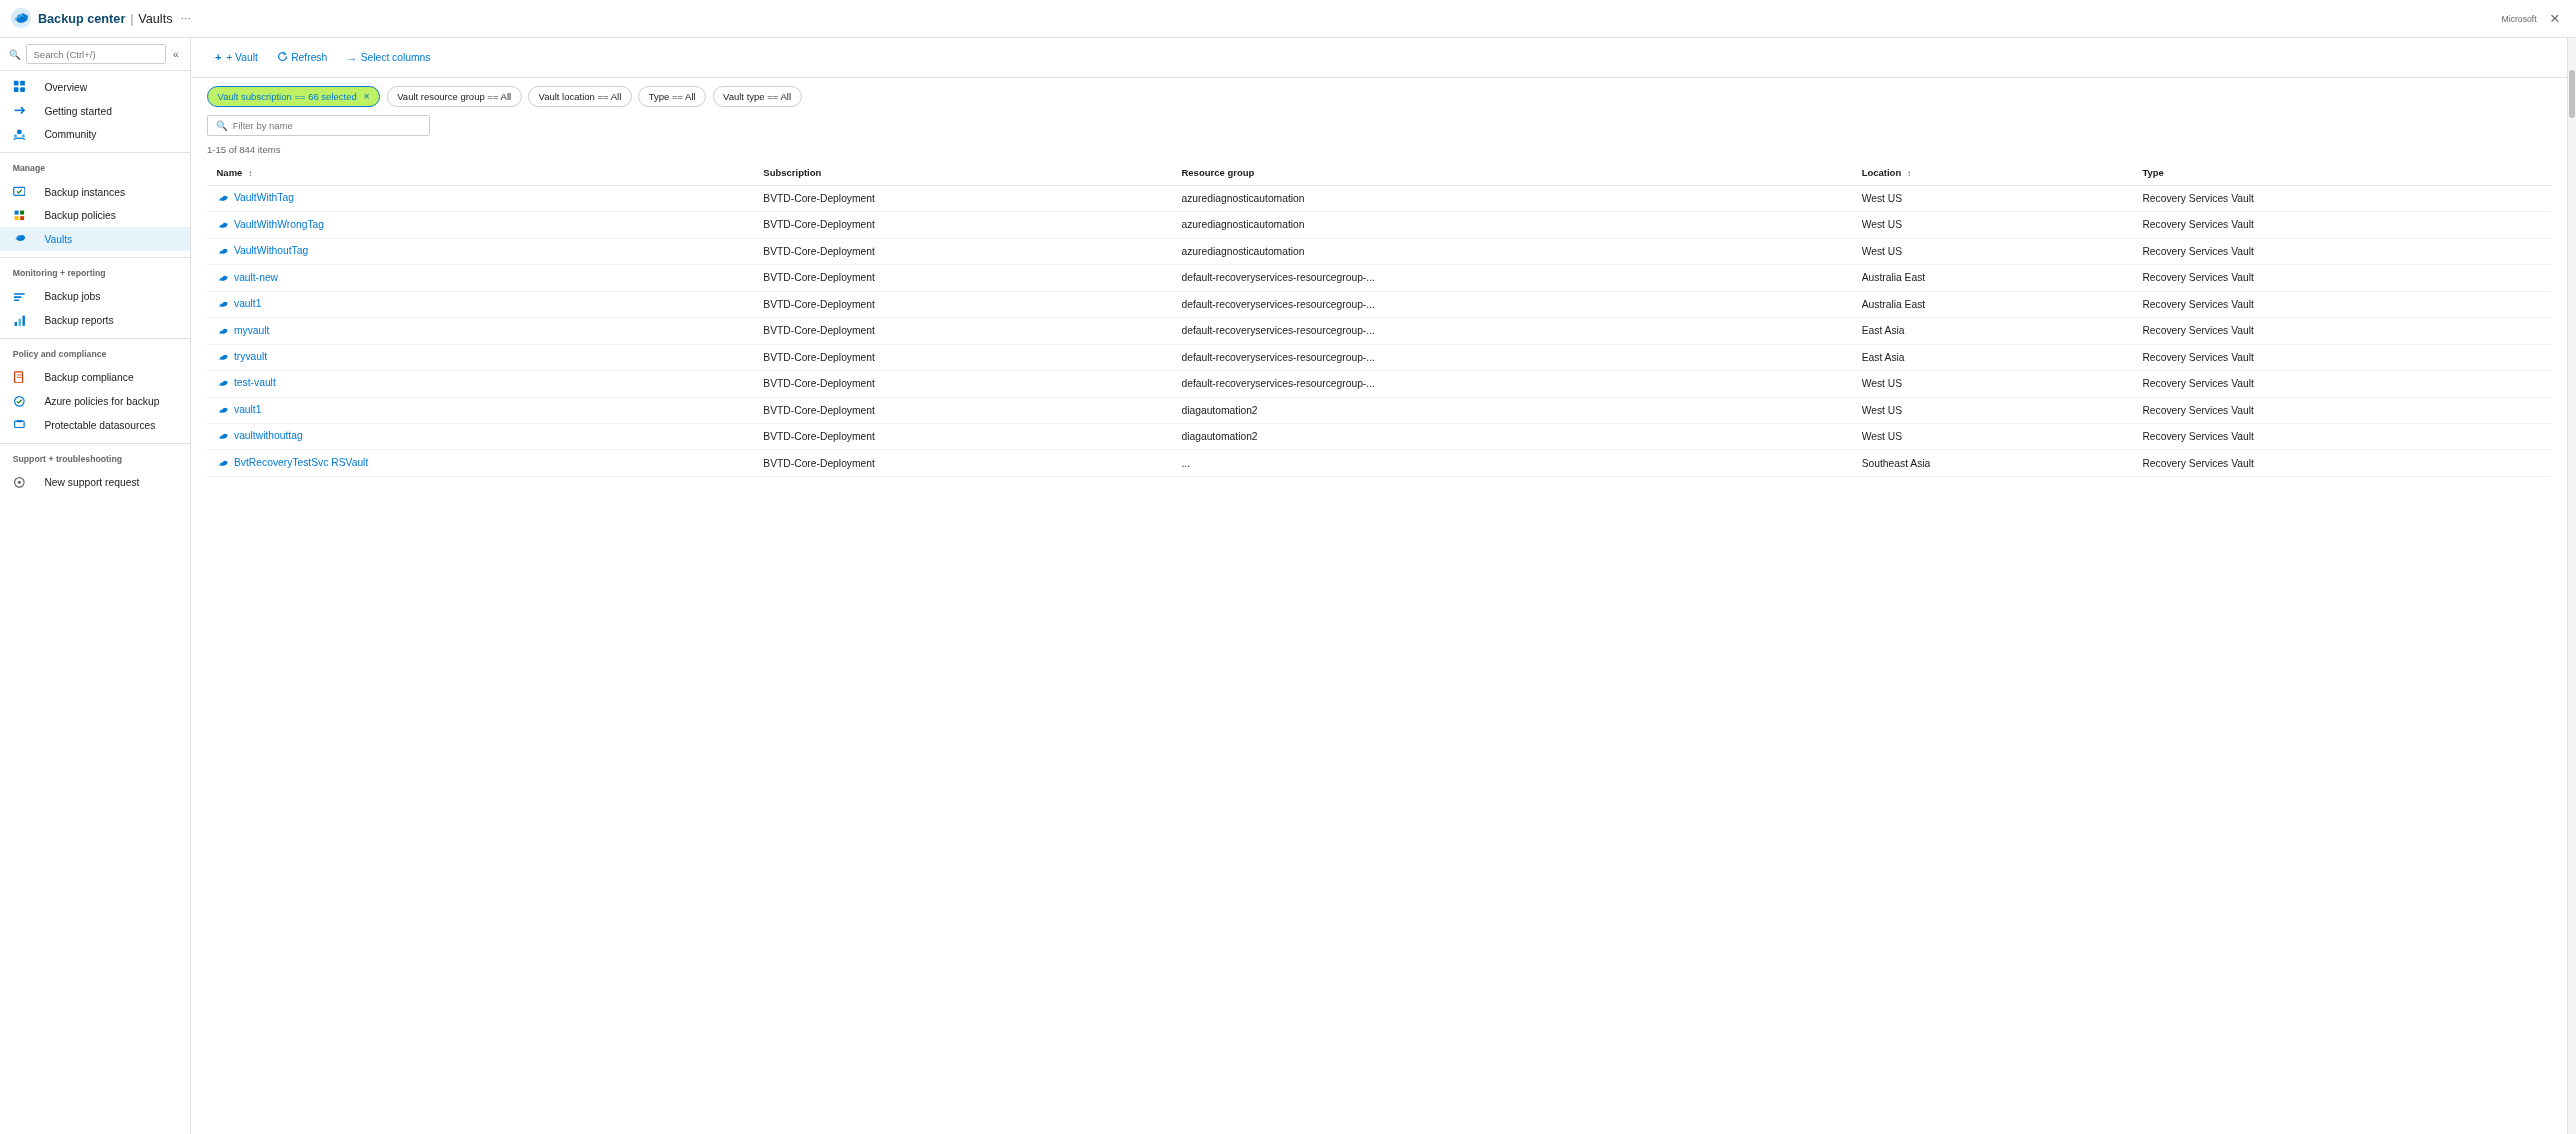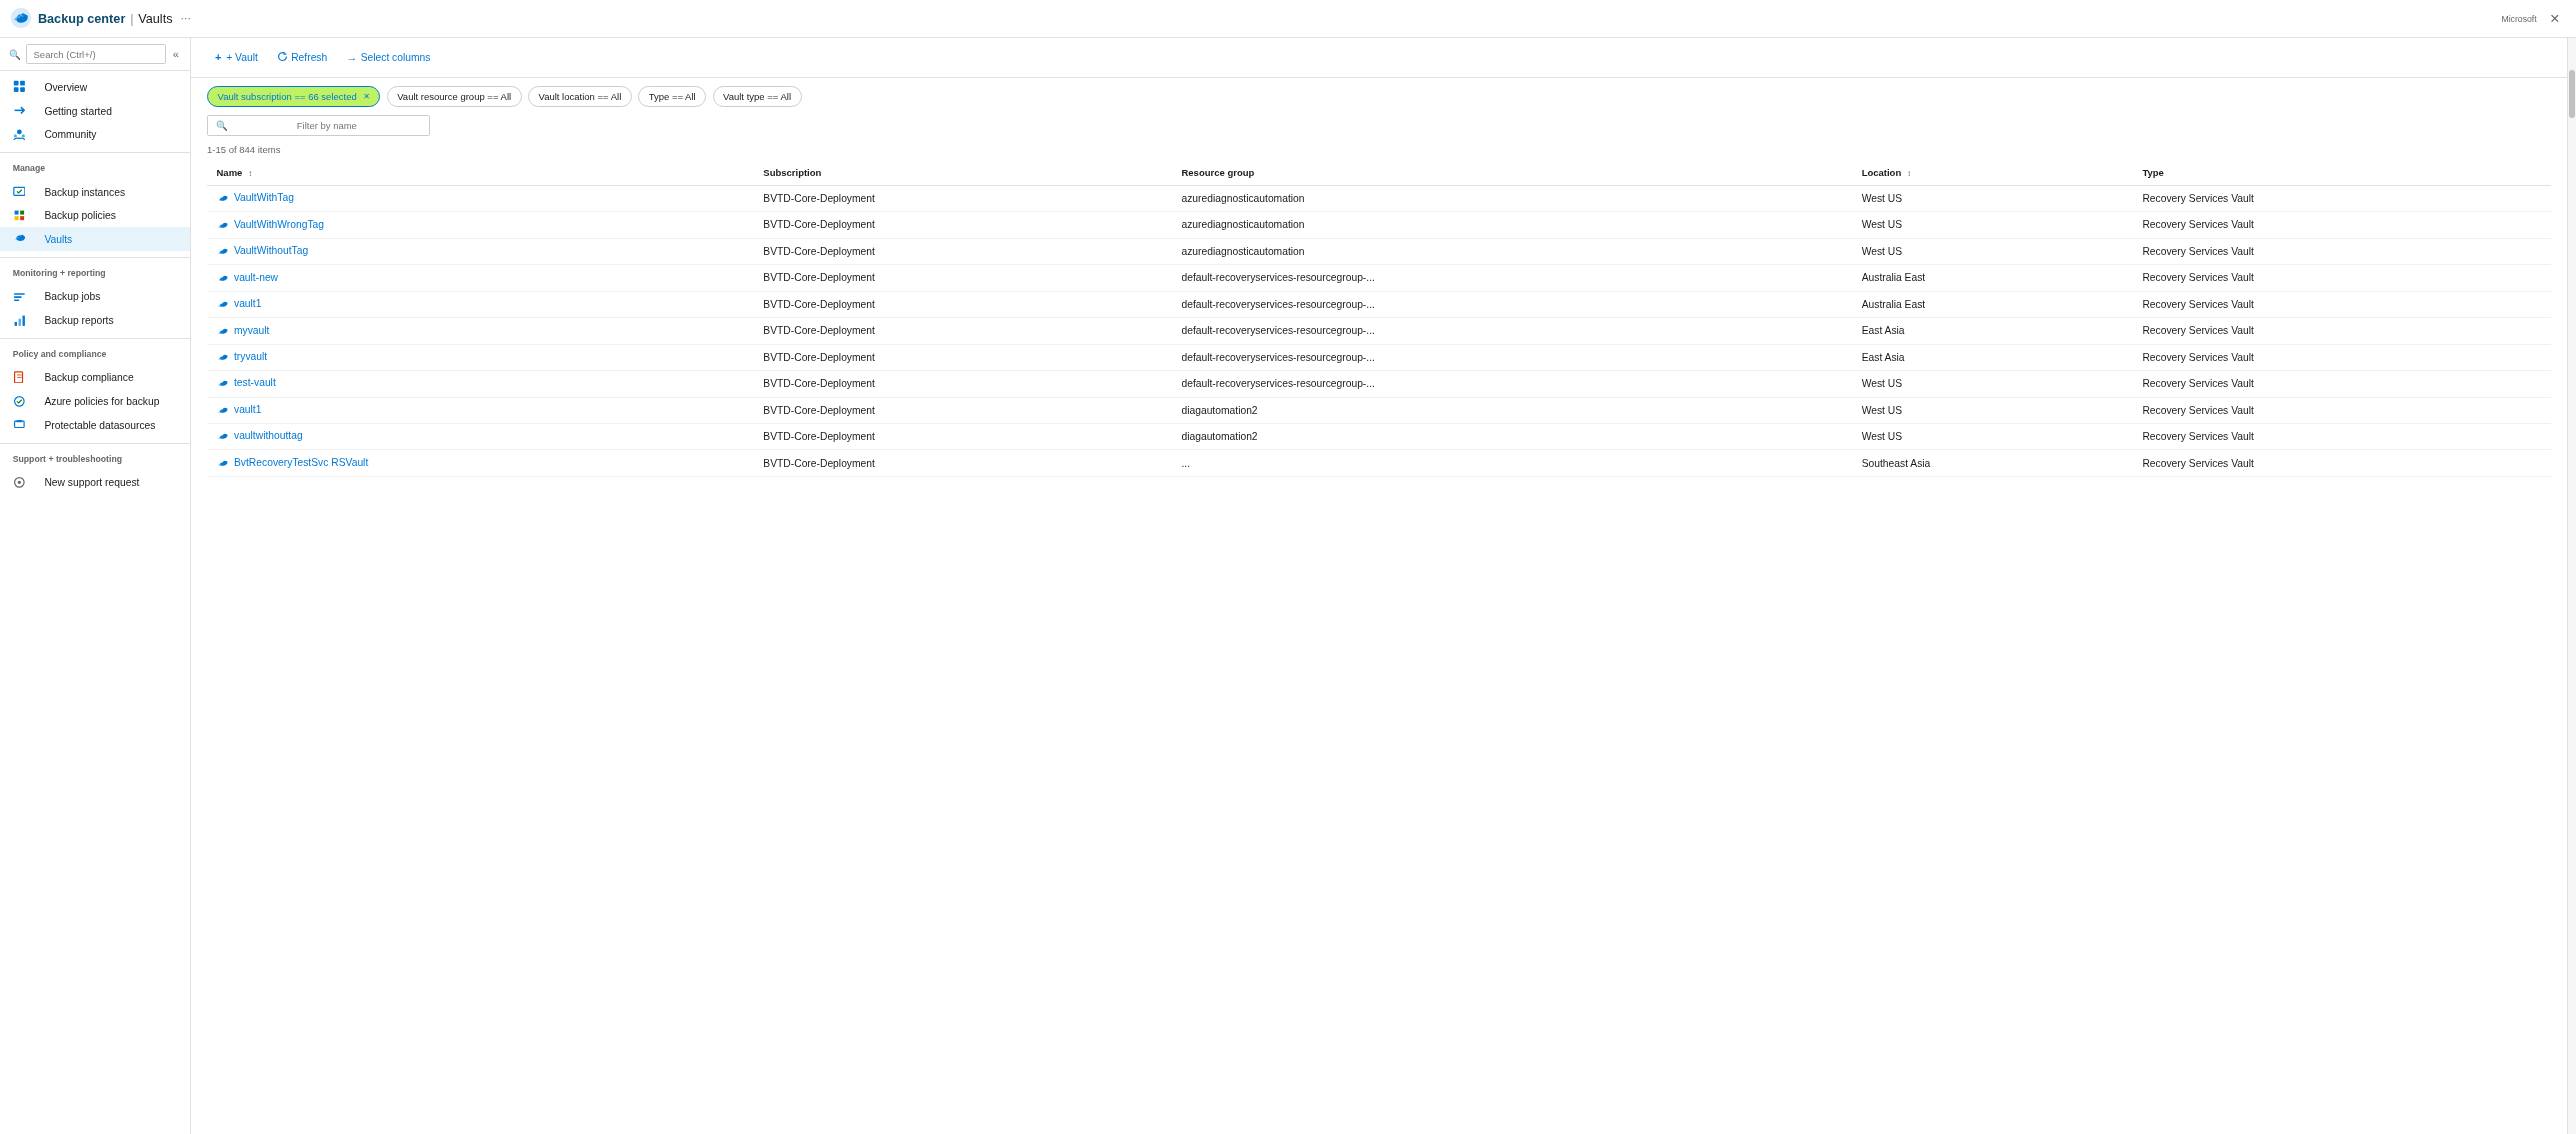--- a/index.html
+++ b/index.html
@@ -52,21 +52,21 @@
     .stats-section { padding: 12.7px 16px; }
     .stats-row { display: flex; gap: 38px; align-items: flex-start; }
     .stat-item { display: flex; flex-direction: column; }
     .stat-label { font-size: 9.5px; color: #1a1a1a; margin-bottom: 3.2px; }
     .stat-value { font-size: 29px; font-weight: 300; color: #1a1a1a; line-height: 1; }
     
     
     .table-section { padding: 0 16px; flex: 1; }
     .filter-input-wrapper { margin-bottom: 8px; }
     .filter-input { display: flex; align-items: center; border: 0.8px solid #ccc; border-radius: 1.6px; padding: 4px 8px; width: 223px; gap: 4.8px; }
-    .filter-input input { border: none; outline: none; font-size: 9.5px; width: 100%; text-align: center; }
+    .filter-input input { border: none; outline: none; font-size: 9.5px; width: 100%; }
     .items-count { font-size: 9.5px; color: #666; margin-bottom: 6.4px; }
     
     
     .data-table { width: 100%; border-collapse: collapse; }
     .data-table thead th { padding: 6.4px 9.5px; text-align: left; font-weight: 600; font-size: 9.5px; color: #1a1a1a; border-bottom: 0.8px solid #e0e0e0; white-space: nowrap; }
     .data-table thead th .sort-icon { display: inline-flex; flex-direction: column; margin-left: 3.2px; color: #666; font-size: 8px; }
     .data-table tbody tr { border-bottom: 0.8px solid #f0f0f0; }
     .data-table tbody td { padding: 6.4px 9.5px; font-size: 10.3px; color: #1a1a1a; }
     .table-link { color: #0078d4; cursor: pointer; text-decoration: none; }
     

